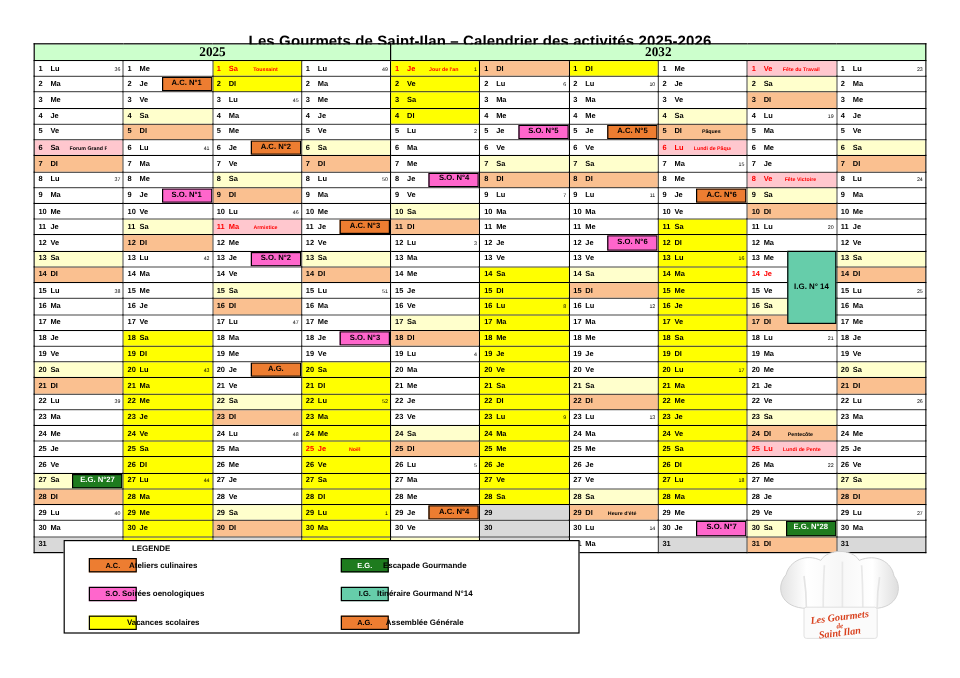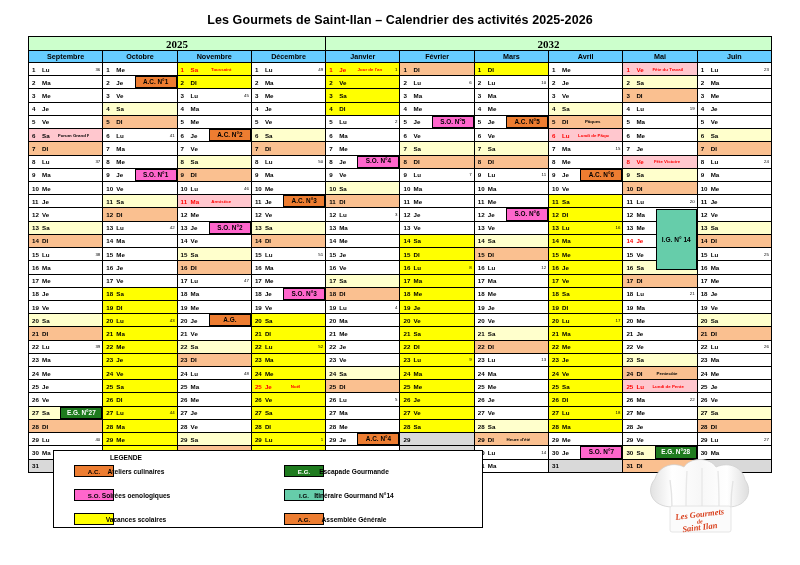--- a/index.html
+++ b/index.html
@@ -3,21 +3,21 @@
 <meta charset="utf-8">
 <style>
   html,body{margin:0;padding:0;}
   body{
     width:800px;height:565px;background:#ffffff;
     font-family:"Liberation Sans","DejaVu Sans",sans-serif;
     overflow:hidden;position:relative;
   }
   #title{
     text-align:center;font-size:12.5px;font-weight:bold;color:#000;
-    padding-top:13px;letter-spacing:0.1px;
+    padding-top:27px;letter-spacing:0.1px;
   }
   #cal-wrap{
     position:absolute;left:28px;top:36px;width:744px;
   }
   table.cal{border-collapse:collapse;table-layout:fixed;width:744px;}
   table.cal td, table.cal th{
     border:1px solid #000;padding:0;margin:0;
     font-size:6.2px;font-weight:bold;color:#000;
     vertical-align:middle;
   }
@@ -83,32 +83,20 @@
 
 <div id="title">Les Gourmets de Saint-Ilan – Calendrier des activités 2025-2026</div>
 
 <div id="cal-wrap">
   <table class="cal">
     <tbody id="cal-body">
         <tr class="yearrow">
           <td colspan="4">2025</td>
           <td colspan="6">2032</td>
         </tr>
-        <tr class="monthrow">
-          <td class="mcol">Septembre</td>
-          <td class="mcol">Octobre</td>
-          <td class="mcol">Novembre</td>
-          <td class="mcol">Décembre</td>
-          <td class="mcol">Janvier</td>
-          <td class="mcol">Février</td>
-          <td class="mcol">Mars</td>
-          <td class="mcol">Avril</td>
-          <td class="mcol">Mai</td>
-          <td class="mcol">Juin</td>
-        </tr>
         <tr>
           <td class="mcol">
             <div class="daycell bg-white">
               <div class="dayinner">
                 <span class="dnum">1</span>
                 <span class="dname">Lu</span>
                 <span class="dnote"></span>
                 <span class="dwk">36</span>
               </div>
             </div>

